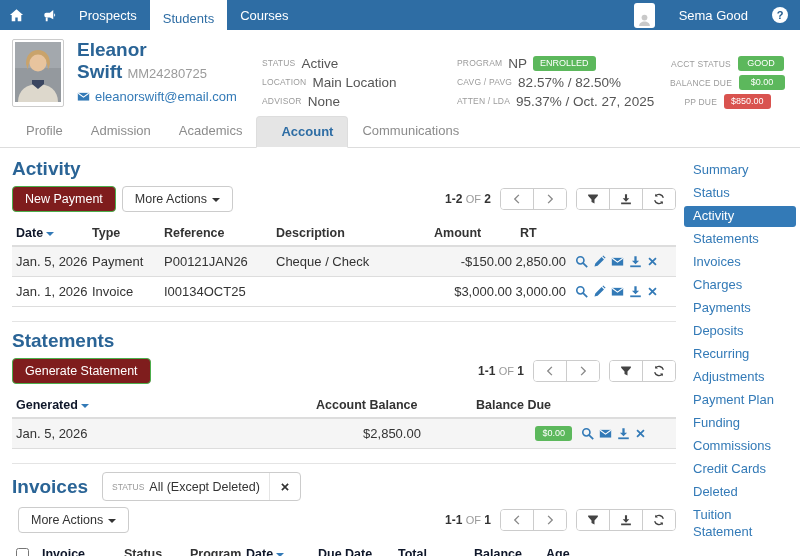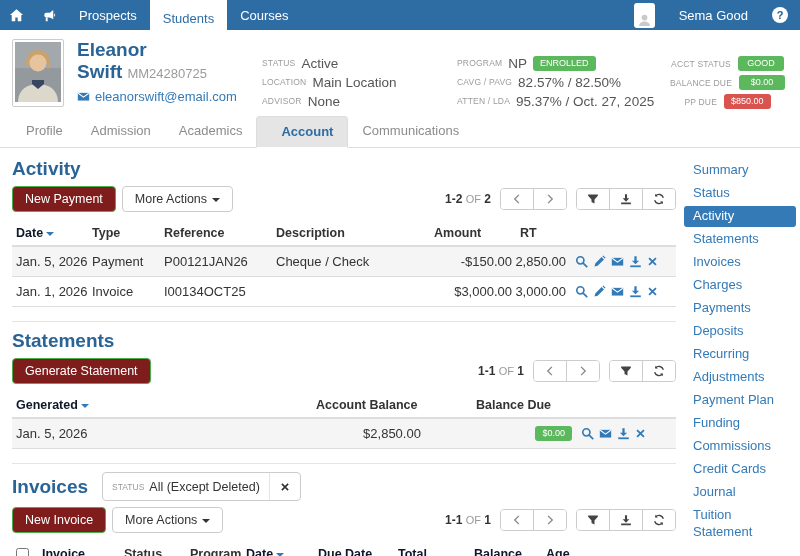--- a/index.html
+++ b/index.html
@@ -461,21 +461,20 @@
             <span class="chip-value">All (Except Deleted)</span>
           </span>
       <span class="chip-x">
             <svg class="ic" width="10" height="10">
               <use href="#i-x"></use>
             </svg>
           </span>
     </span>
   </div>
   <div class="toolbar">
-    <button class="btn btn-green">New Invoice</button>
     <button class="btn btn-default"><span>More Actions</span><span class="caret"></span></button>
     <div class="pager">
       <span class="pg-text"><span>1-1</span> <span class="pg-of">OF</span> <span>1</span></span>
       <div class="btn-group">
         <span class="pg-btn chev">
               <svg class="ic" width="12" height="12">
                 <use href="#i-chev-left"></use>
               </svg>
             </span>
         <span class="pg-btn chev">
@@ -544,18 +543,18 @@
     <span class="side-link">Invoices</span>
     <span class="side-link">Charges</span>
     <span class="side-link">Payments</span>
     <span class="side-link">Deposits</span>
     <span class="side-link">Recurring</span>
     <span class="side-link">Adjustments</span>
     <span class="side-link">Payment Plan</span>
     <span class="side-link">Funding</span>
     <span class="side-link">Commissions</span>
     <span class="side-link">Credit Cards</span>
-    <span class="side-link">Journal</span>
+    <span class="side-link">Deleted</span>
     <span class="side-link" style="width:92px">Tuition Statement</span>
   </div>
 
 </div>
 </div>
 
 </body></html>

